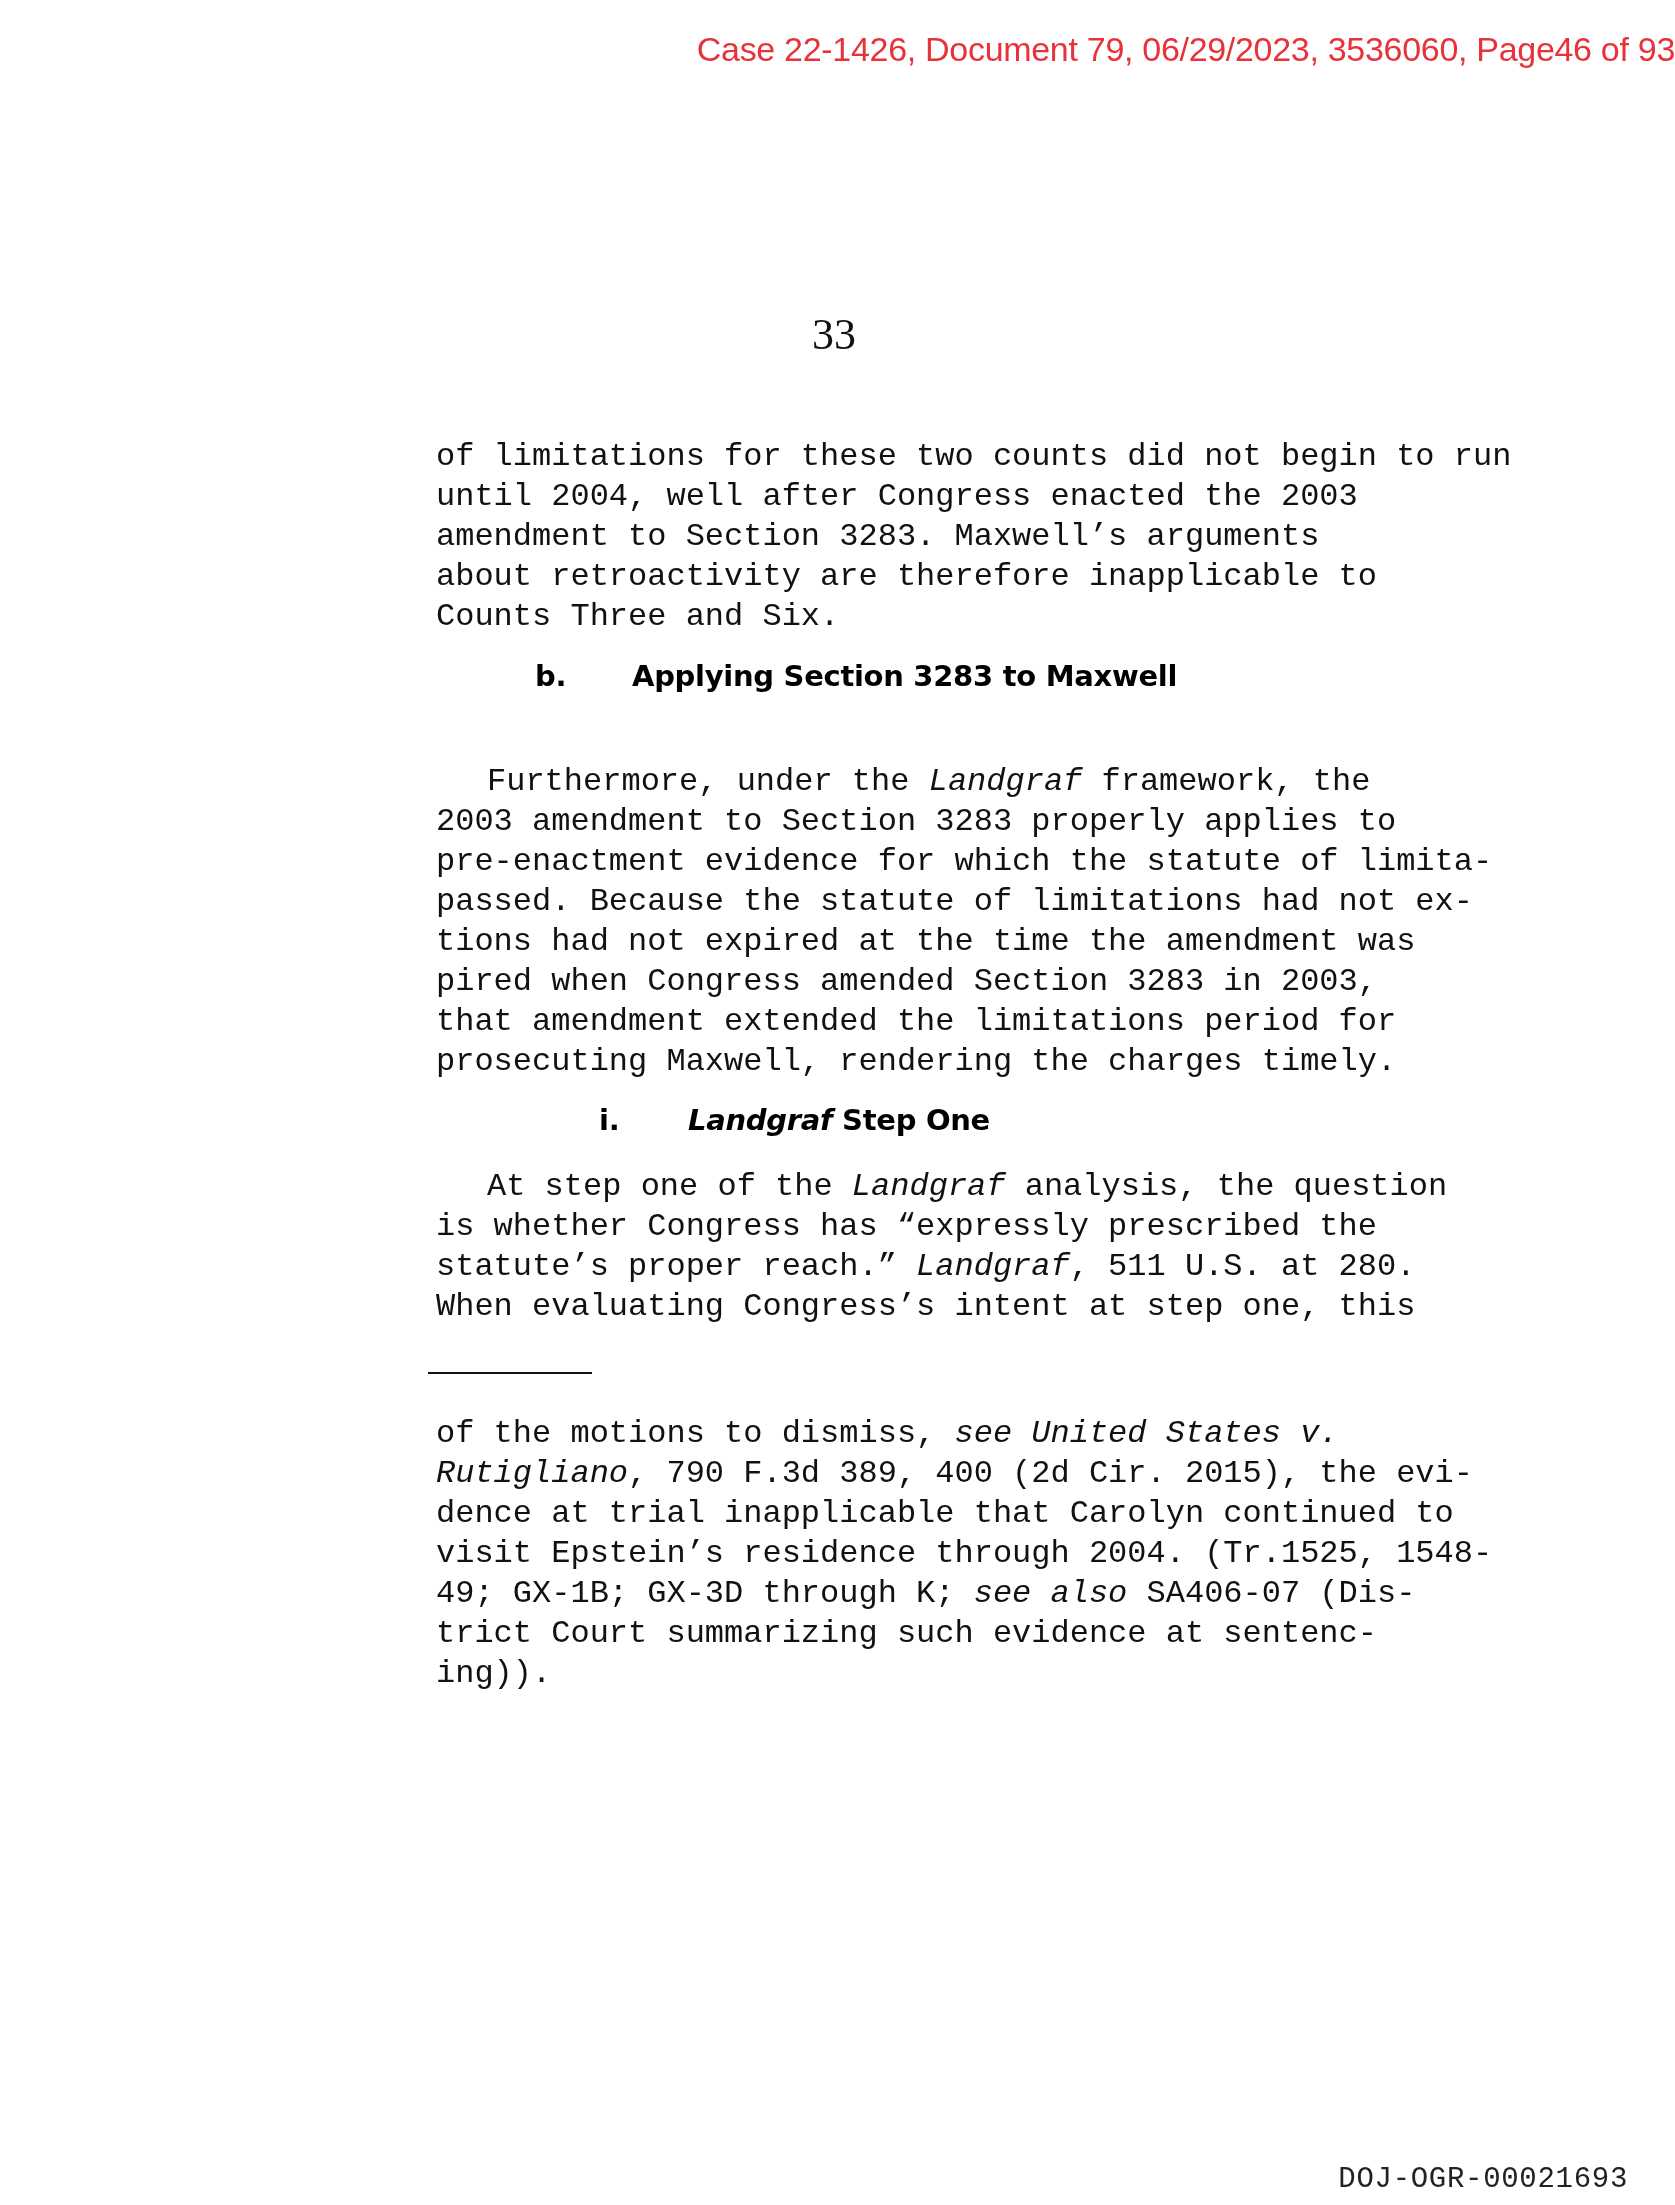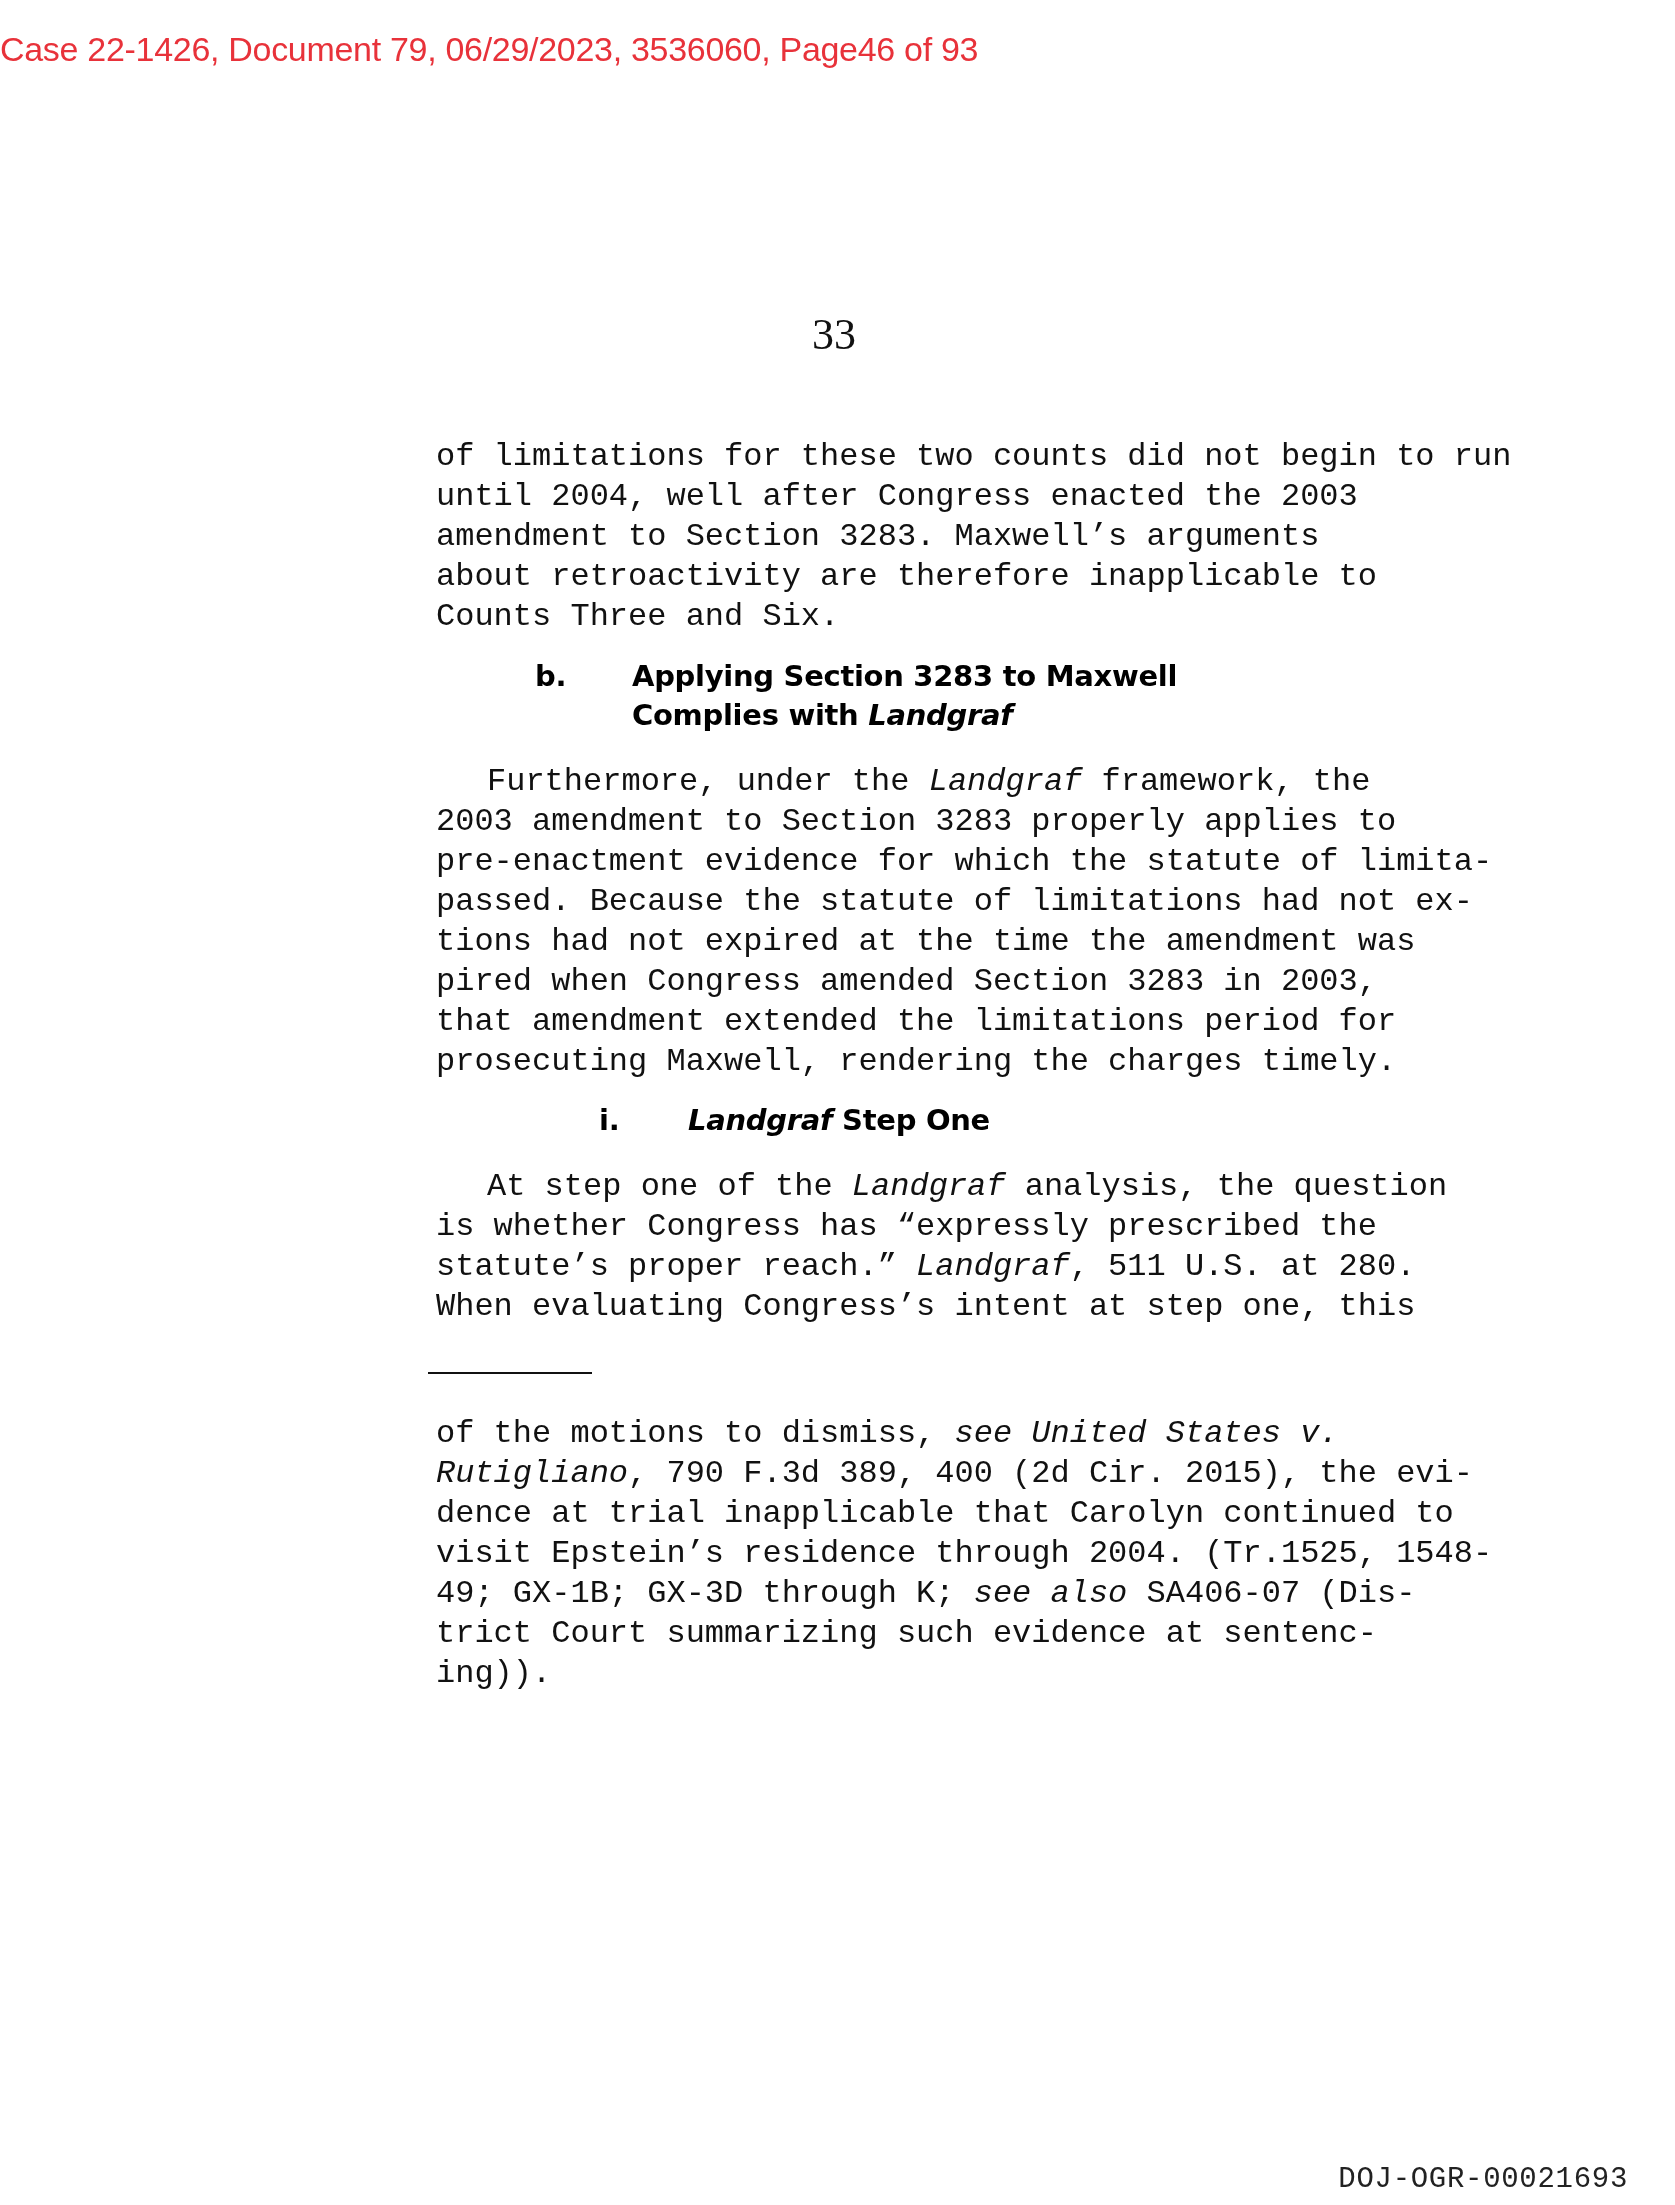--- a/index.html
+++ b/index.html
@@ -1,20 +1,20 @@
 <!DOCTYPE html>
 <html style="font-size:10.5px"><head>
   <meta charset="utf-8">
   <style>
     html, body { margin: 0; padding: 0; background: #ffffff; }
     body { width: 1675px; height: 2205px; position: relative; overflow: hidden; }
     .page { position: absolute; left: 0; top: 0; width: 1675px; height: 2205px; background: #fff; }
 
     .case-header {
-      position: absolute; left: 0; top: 26px; width: 1675px; text-align: left;
+      position: absolute; left: 0; top: 26px; width: 1675px; text-align: right;
       font-family: "Liberation Sans", sans-serif; font-size: 34px; color: #e8323a;
       letter-spacing: -0.3px; line-height: 46px;
     }
     .page-number {
       position: absolute; left: 16px; top: 315px; width: 1636px; text-align: center;
       font-family: "Liberation Serif", serif; font-size: 44px; color: #111; line-height: 39px;
     }
     .body-text {
       position: absolute; left: 428px; width: 818px;
       font-family: Liberation Mono, monospace; font-size: 32px; color: #111;
@@ -52,21 +52,20 @@
     <span class="line">of limitations for these two counts did not begin to run</span>
     <span class="line">until 2004, well after Congress enacted the 2003</span>
     <span class="line">amendment to Section 3283. Maxwell’s arguments</span>
     <span class="line">about retroactivity are therefore inapplicable to</span>
     <span class="line last">Counts Three and Six.</span>
   </div>
 
   <div class="heading" style="left:535px; top:657px; width:723px; height:82px;">
     <span class="marker">b.</span>
     <span class="htext" style="left:97px; top:0;">Applying Section 3283 to Maxwell</span>
-    <span class="htext" style="left:97px; top:39px;"><span>Complies with </span><span class="ital">Landgraf</span></span>
   </div>
 
   <div class="body-text" style="top:754px;">
     <span class="line indent"><span>Furthermore, under the </span><span class="ital">Landgraf</span><span> framework, the</span></span>
     <span class="line">2003 amendment to Section 3283 properly applies to</span>
     <span class="line">pre-enactment evidence for which the statute of limita-</span>
     <span class="line">passed. Because the statute of limitations had not ex-</span>
     <span class="line">tions had not expired at the time the amendment was</span>
     <span class="line">pired when Congress amended Section 3283 in 2003,</span>
     <span class="line">that amendment extended the limitations period for</span>

